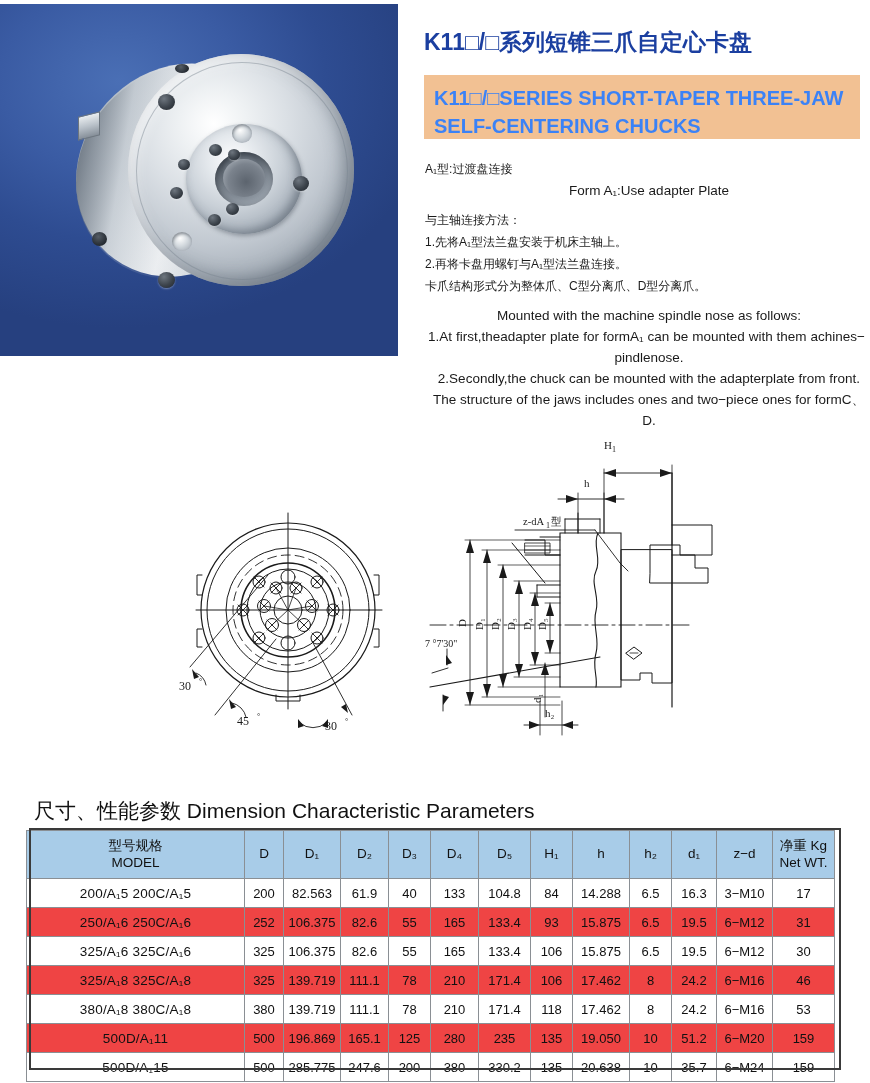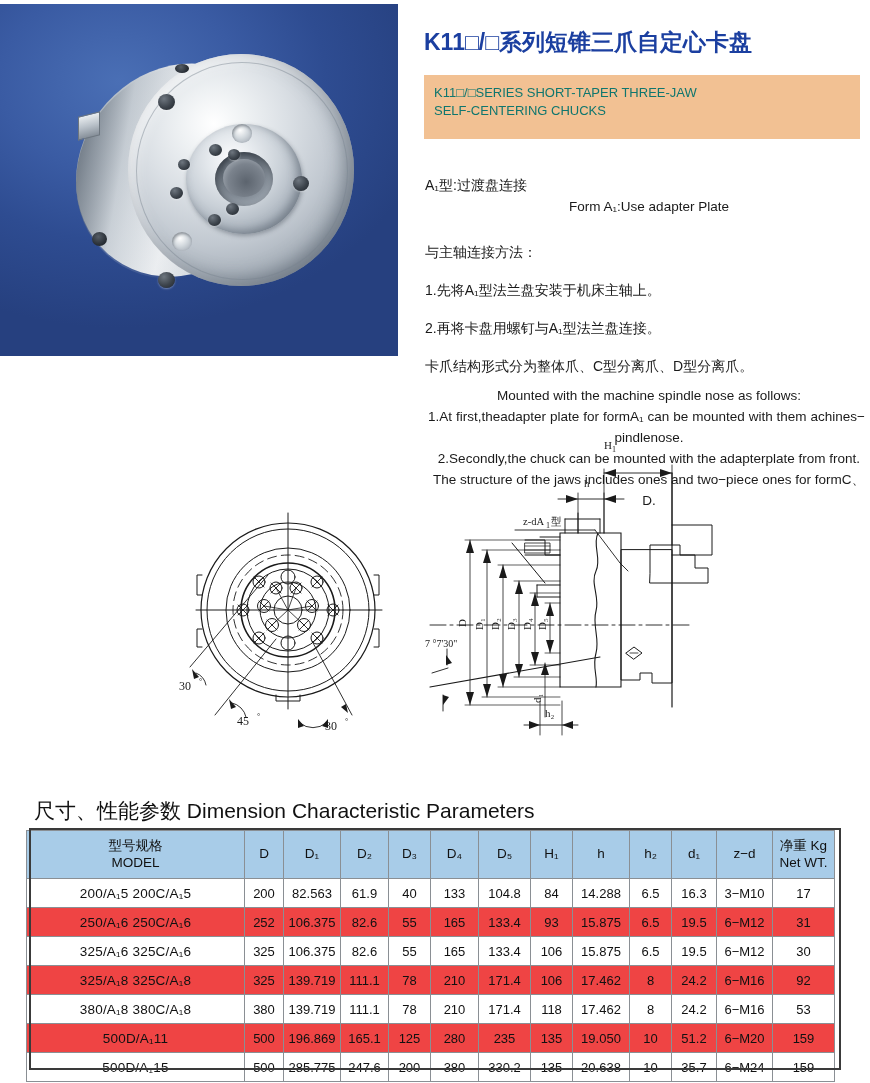--- a/index.html
+++ b/index.html
@@ -151,39 +151,39 @@
     top: 75px;
     width: 436px;
     height: 64px;
     background: #f2c193;
   }
   .title-en {
     position: absolute;
     left: 434px;
     top: 84px;
     width: 420px;
-    font-size: 13px;
-    color: #0f766e;
+    font-size: 20px;
+    color: #3b82f6;
     line-height: 1.42;
+    font-weight: bold;
   }
 
   .spec-block {
     position: absolute;
     left: 425px;
     top: 158px;
     width: 445px;
     font-size: 13.5px;
     color: #1a1a1a;
     line-height: 1.0;
   }
   .line-zh {
-    font-size: 14px;
+    font-size: 12px;
     line-height: 22px;
     white-space: nowrap;
-    margin-top: 16px;
   }
   .line-en {
     font-size: 13.5px;
     line-height: 21px;
     padding-left: 3px;
     text-align: center;
   }
   .gap-sm { height: 8px; }
   .just { text-align: justify; text-align-last: justify; width: 437px; }
 
@@ -683,21 +683,21 @@
         <td>139.719</td>
         <td>111.1</td>
         <td>78</td>
         <td>210</td>
         <td>171.4</td>
         <td>106</td>
         <td>17.462</td>
         <td>8</td>
         <td>24.2</td>
         <td>6−M16</td>
-        <td>92</td>
+        <td>46</td>
       </tr>
       <tr>
         <td class="model-cell">380/A₁8   380C/A₁8</td>
         <td>380</td>
         <td>139.719</td>
         <td>111.1</td>
         <td>78</td>
         <td>210</td>
         <td>171.4</td>
         <td>118</td>

